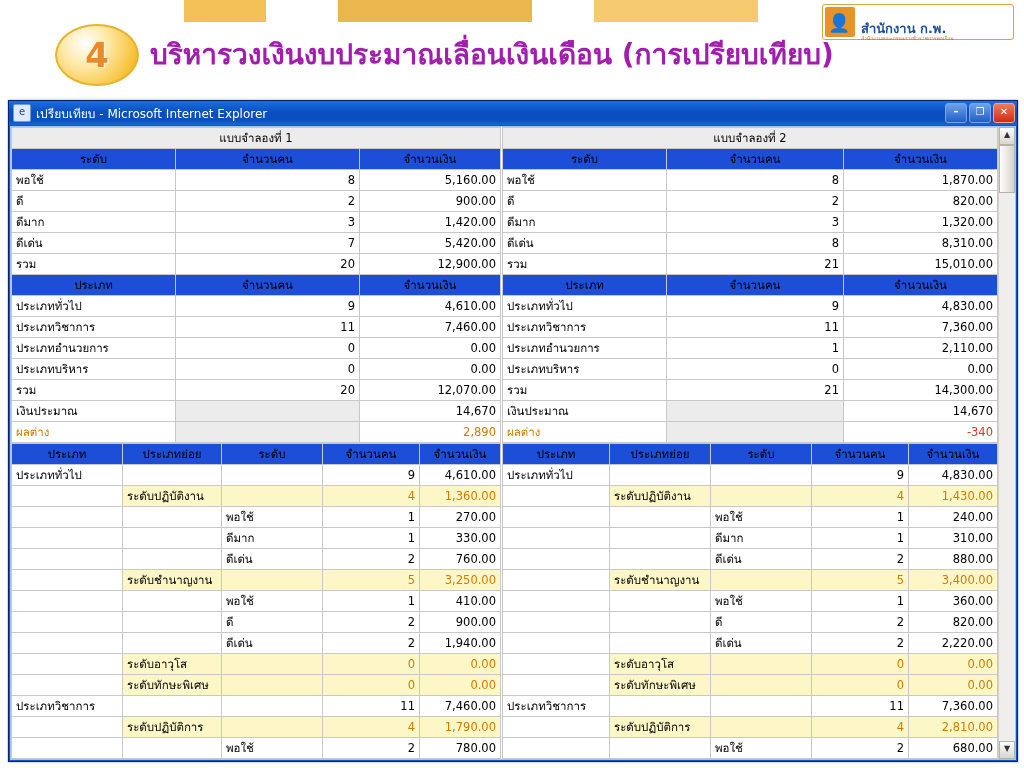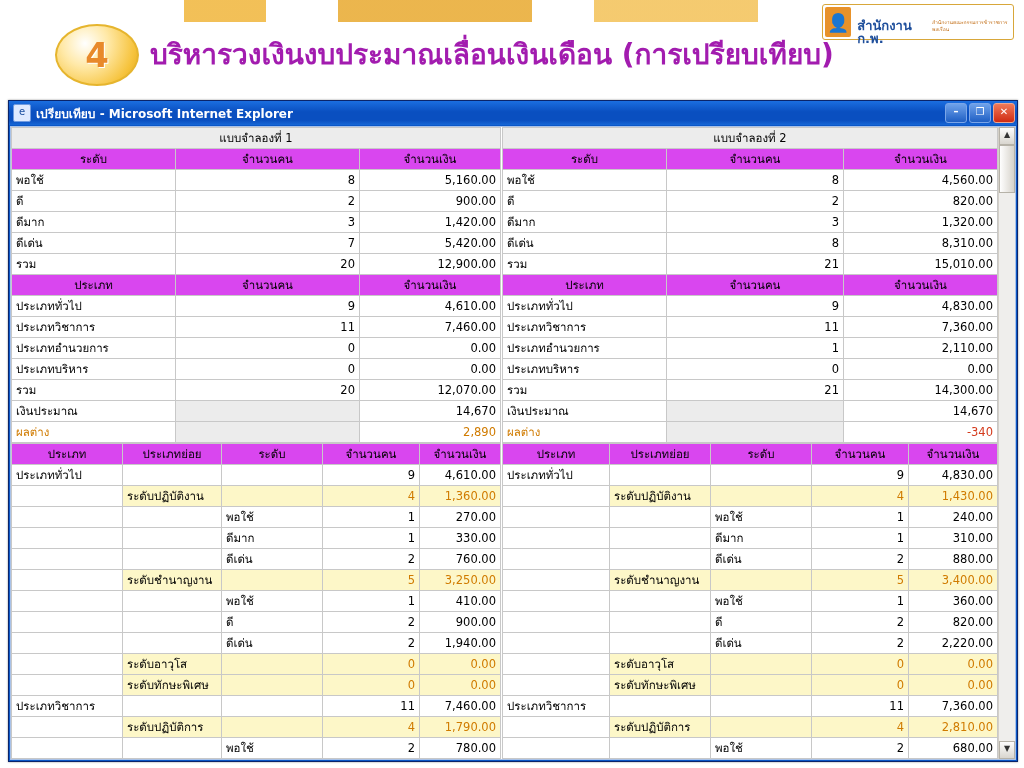--- a/index.html
+++ b/index.html
@@ -21,21 +21,21 @@
   }
   .logo-badge{
     position:absolute;right:10px;top:4px;height:34px;width:190px;
     background:#ffffff;border:1px solid #d8a73a;border-radius:3px;
     display:flex;align-items:center;
   }
   .logo-mark{
     width:30px;height:30px;margin:2px;background:#e8922a;border-radius:2px;
     display:flex;align-items:center;justify-content:center;color:#fff;font-size:18px;
   }
-  .logo-txt{display:flex;flex-direction:row;justify-content:center;padding-left:4px;margin-top:20px;}
+  .logo-txt{display:flex;flex-direction:column;justify-content:center;padding-left:4px;margin-top:20px;}
   .logo-txt .l1{font-size:13px;font-weight:bold;color:#1f4f9c;line-height:13px;}
   .logo-txt .l2{font-size:5px;color:#c06a10;line-height:7px;}
   .num-badge{
     position:absolute;left:55px;top:24px;width:80px;height:58px;
     border-radius:50%;
     background:radial-gradient(circle at 35% 30%,#ffffff 0%,#ffe9a8 35%,#f6c33c 75%,#e0a318 100%);
     border:2px solid #e6b52e;
     display:flex;align-items:center;justify-content:center;
     color:#e8892a;font-size:34px;font-weight:bold;
     text-shadow:1px 1px 0 #fff;
@@ -56,21 +56,21 @@
   .title-bar{
     height:24px;
     background:linear-gradient(180deg,#1b6ee0 0%,#0a4fc0 45%,#0a4fc0 80%,#1767d6 100%);
     display:flex;align-items:center;padding:0 2px 0 4px;
   }
   .title-icon{
     width:16px;height:16px;background:#dfe9ff;border:1px solid #6f9ae0;
     color:#1b4ea0;font-size:10px;line-height:14px;text-align:center;margin-right:5px;
     border-radius:2px;
   }
-  .title-text{color:#fff;font-size:12px;font-weight:bold;flex:1;white-space:nowrap;}
+  .title-text{color:#fff;font-size:12px;font-weight:normal;flex:1;white-space:nowrap;}
   .win-btns{display:flex;gap:2px;}
   .win-btn{
     width:20px;height:18px;border:1px solid #7aa5e8;border-radius:3px;
     background:linear-gradient(180deg,#6fa2ea,#1f5fc4);
     color:#fff;font-size:10px;line-height:16px;text-align:center;font-weight:bold;
   }
   .win-btn.close{background:linear-gradient(180deg,#f07a5a,#d02b12);border-color:#f0a68e;}
   .client{
     position:absolute;left:1px;top:25px;right:1px;bottom:1px;
     background:#ffffff;overflow:hidden;
@@ -100,21 +100,21 @@
     font-size:11.5px;color:#000;
   }
   table.t td,table.t th{
     border:1px solid #c8c8c8;
     padding:1px 4px;
     height:17px;
     white-space:nowrap;
     overflow:hidden;
   }
   th.hdr{
-    background:#d946ef;text-align:center;font-weight:normal;font-size:11.5px;
+    background:#1d4ed8;text-align:center;font-weight:normal;font-size:11.5px;
   }
   .title-row td{
     background:#ececec;text-align:center;font-weight:normal;margin-top:36px;
   }
   .num{text-align:right;}
   .ctr{font-family:Liberation Serif, serif;}
   .yellow{background:#fdf7c8;}
   .orange{color:#d07b00;}
   .red{color:#d43a1c;}
   .greybg{background:#ececec;}
@@ -351,21 +351,21 @@
           <td colspan="3">แบบจำลองที่ 2</td>
         </tr>
         <tr>
           <th class="hdr" style="width:155px">ระดับ</th>
           <th class="hdr" style="width:168px">จำนวนคน</th>
           <th class="hdr">จำนวนเงิน</th>
         </tr>
         <tr>
           <td>พอใช้</td>
           <td class="num">8</td>
-          <td class="num">4,560.00</td>
+          <td class="num">1,870.00</td>
         </tr>
         <tr>
           <td>ดี</td>
           <td class="num">2</td>
           <td class="num">820.00</td>
         </tr>
         <tr>
           <td>ดีมาก</td>
           <td class="num">3</td>
           <td class="num">1,320.00</td>

